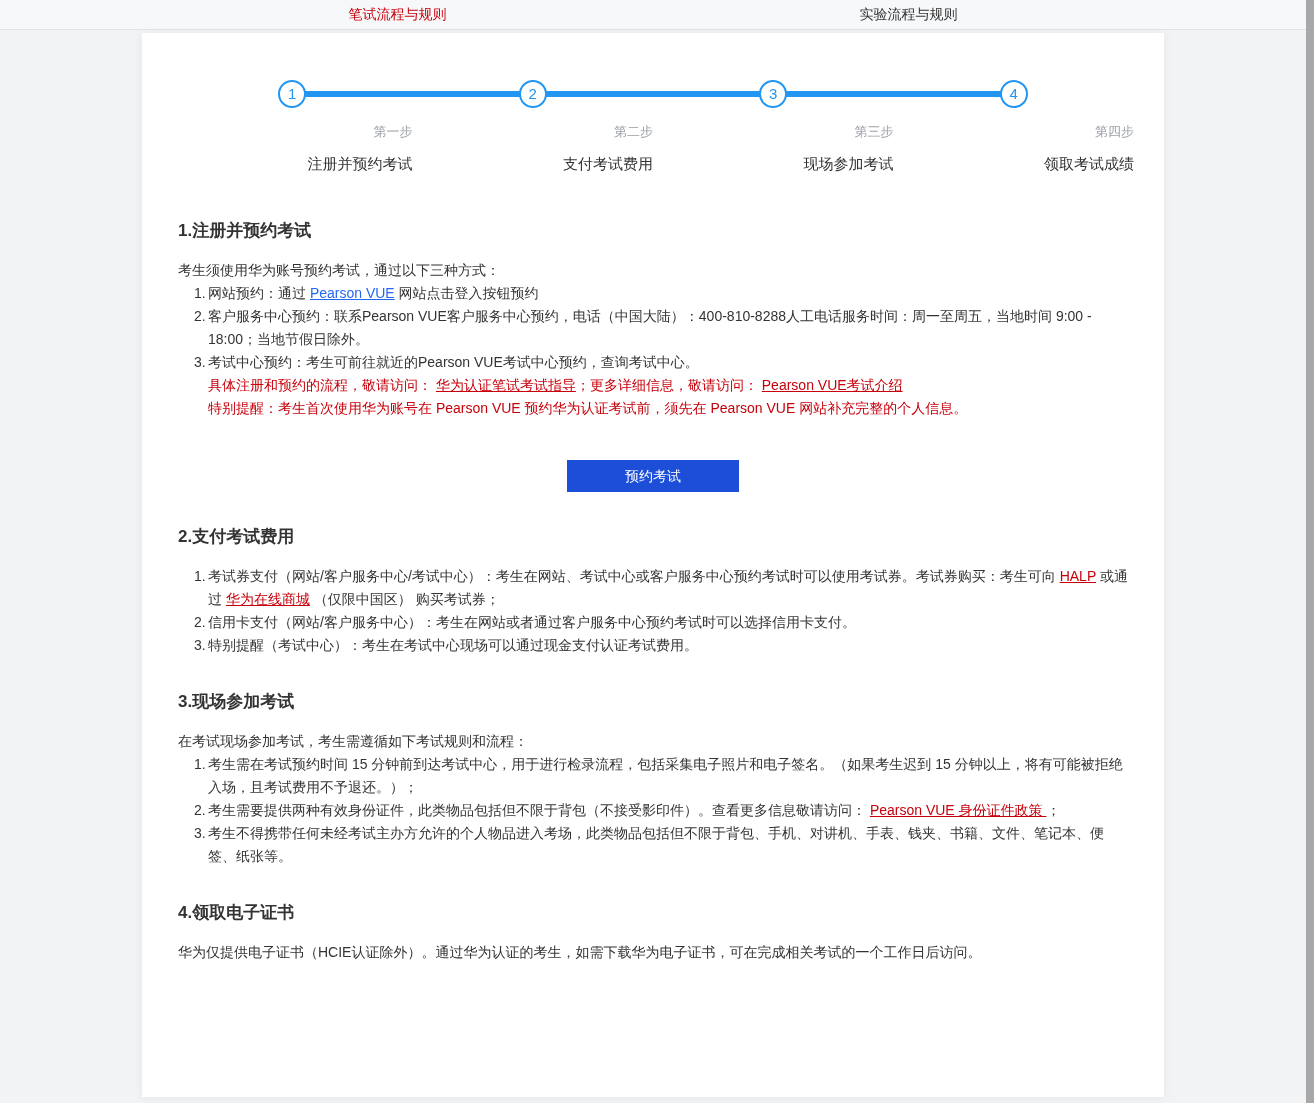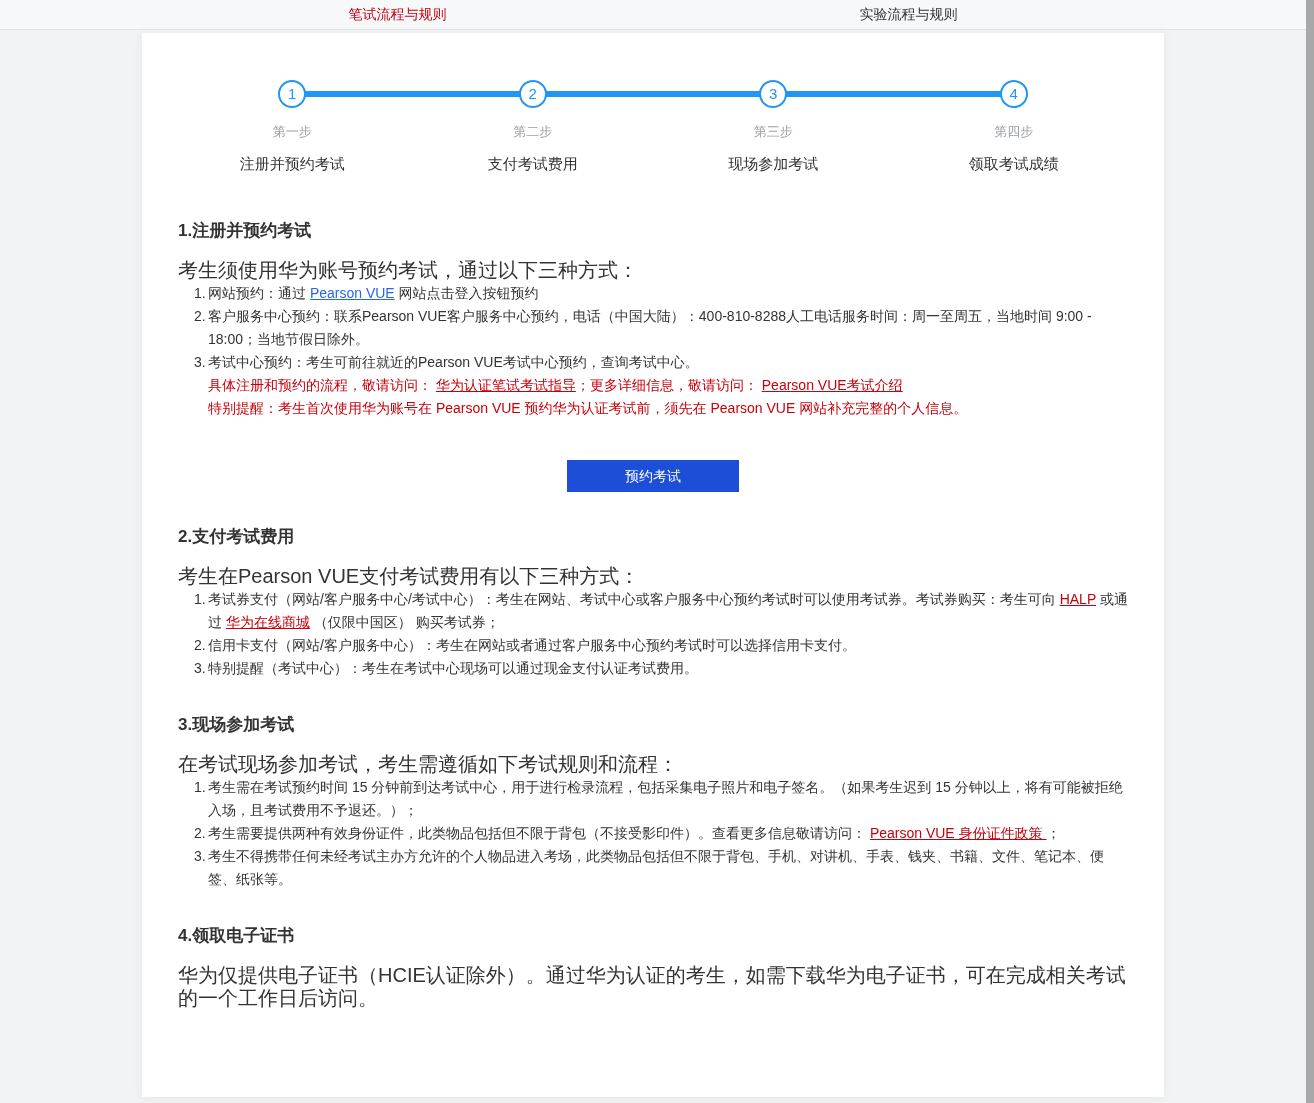--- a/index.html
+++ b/index.html
@@ -28,28 +28,28 @@
   .stepper-line{
     position:absolute;top:58px;left:12.5%;right:12.5%;height:6px;
     background:#2196f3;border-radius:3px;
   }
   .step{flex:1;text-align:center;}
   .step-circle{
     position:relative;z-index:1;width:24px;height:24px;line-height:24px;
     border:2px solid #2196f3;border-radius:50%;background:#fff;
     color:#2196f3;font-size:15px;margin:0 auto;
   }
-  .step-sub{margin-top:15px;font-size:13px;color:#9a9fa6;}
-  .step-title{margin-top:14px;font-size:15px;color:#333;}
+  .step-sub{margin-top:15px;font-size:13px;color:#9a9fa6;text-align:right;}
+  .step-title{margin-top:14px;font-size:15px;color:#333;text-align:right;}
   
   .sections{padding:0 36px;}
   .section{margin-top:34px;}
   .section:first-child{margin-top:46px;}
   .sec-h{margin:0 0 17px;font-size:17px;line-height:22px;font-weight:700;color:#333;}
-  .para{font-size:20px;line-height:23px;}
+  .para{font-size:14px;line-height:23px;}
   .li{display:flex;font-size:14px;line-height:23px;padding-left:16px;}
   .marker{width:14px;flex:none;}
   .txt{flex:1;}
   .text-red{color:#c7000b;}
   .link{cursor:pointer;}
   .link-blue{color:#2468f2;text-decoration:underline;}
   .link-red{color:#c7000b;text-decoration:underline;}
   .btn{
     display:block;margin:40px auto 0;height:32px;line-height:32px;
     padding:0 58px;border:none;background:#1d4ed8;color:#fff;
@@ -119,21 +119,20 @@
             <span class="txt"><span class="text-red">具体注册和预约的流程，敬请访问： </span><a class="link link-red">华为认证笔试考试指导</a><span class="text-red">；更多详细信息，敬请访问： </span><a class="link link-red">Pearson VUE考试介绍</a></span>
           </div>
           <div class="li">
             <span class="marker"></span>
             <span class="txt"><span class="text-red">特别提醒：考生首次使用华为账号在 Pearson VUE 预约华为认证考试前，须先在 Pearson VUE 网站补充完整的个人信息。</span></span>
           </div>
           <button class="btn">预约考试</button>
         </section>
         <section class="section">
           <h3 class="sec-h">2.支付考试费用</h3>
-          <div class="para"><span class="txt"><span>考生在Pearson VUE支付考试费用有以下三种方式：</span></span></div>
           <div class="li">
             <span class="marker">1.</span>
             <span class="txt"><span>考试券支付（网站/客户服务中心/考试中心）：考生在网站、考试中心或客户服务中心预约考试时可以使用考试券。考试券购买：考生可向 </span><a class="link link-red">HALP</a><span> 或通过 </span><a class="link link-red">华为在线商城</a><span> （仅限中国区） 购买考试券；</span></span>
           </div>
           <div class="li">
             <span class="marker">2.</span>
             <span class="txt"><span>信用卡支付（网站/客户服务中心）：考生在网站或者通过客户服务中心预约考试时可以选择信用卡支付。</span></span>
           </div>
           <div class="li">
             <span class="marker">3.</span>

